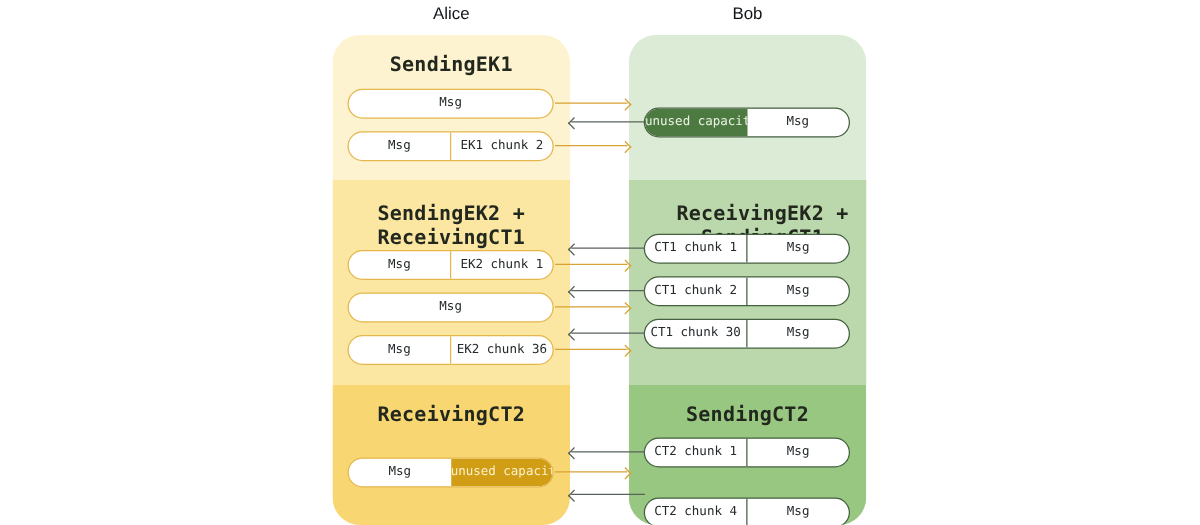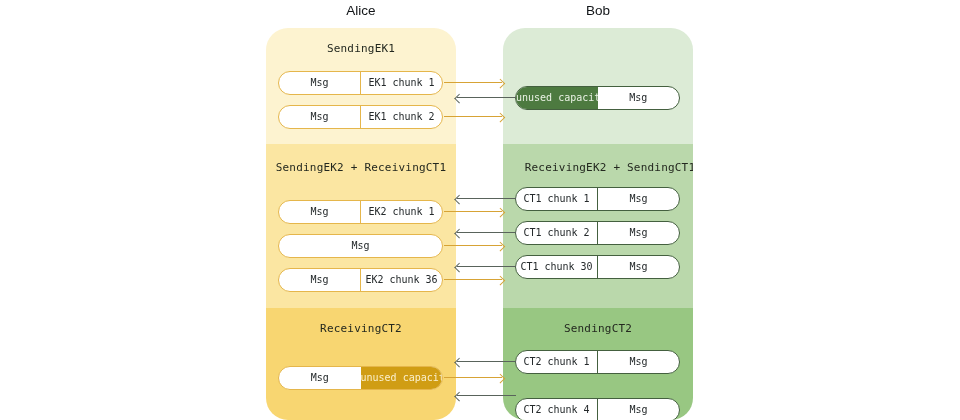--- a/index.html
+++ b/index.html
@@ -22,21 +22,21 @@
   .bob-col   { left:503px; }
   .phase { position:relative; width:100%; }
   .a1 { height:116px; background:#FDF3D0; }
   .a2 { height:164px; background:#FBE6A2; }
   .a3 { height:112px; background:#F8D671; }
   .b1 { height:116px; background:#DCEBD6; }
   .b2 { height:164px; background:#BAD8AB;padding-left:24px; }
   .b3 { height:112px; background:#98C782; }
   .phase-label {
     position:absolute; left:0; width:100%; text-align:center;
-    font-size:11px; font-weight:400; letter-spacing:0.2px; color:#23281f;
+    font-size:16px; font-weight:700; letter-spacing:0.2px; color:#23281f;
   }
   .pl-1 { top:14px; }
   .pl-2 { top:17px; }
   .pill {
     position:absolute; left:12px; width:165px; height:24px;
     background:#ffffff; border-radius:12px; display:flex;
     box-sizing:border-box; overflow:hidden;
   }
   .pill .seg {
     flex:1 1 50%; text-align:center; font-size:10px; font-weight:500;
@@ -71,21 +71,20 @@
 <div class="stage">
 
   <div class="col-title" style="left:266px;">Alice</div>
   <div class="col-title" style="left:503px;">Bob</div>
 
   <div class="column alice-col">
     <div class="phase a1">
       <div class="phase-label pl-1">SendingEK1</div>
       <div class="pill alice-pill" style="top:43px;">
         <span class="seg">Msg</span>
-        <span class="seg">EK1 chunk 1</span>
       </div>
       <div class="pill alice-pill" style="top:77px;">
         <span class="seg">Msg</span>
         <span class="seg">EK1 chunk 2</span>
       </div>
     </div>
     <div class="phase a2">
       <div class="phase-label pl-2">SendingEK2 + ReceivingCT1</div>
       <div class="pill alice-pill" style="top:56px;">
         <span class="seg">Msg</span>

